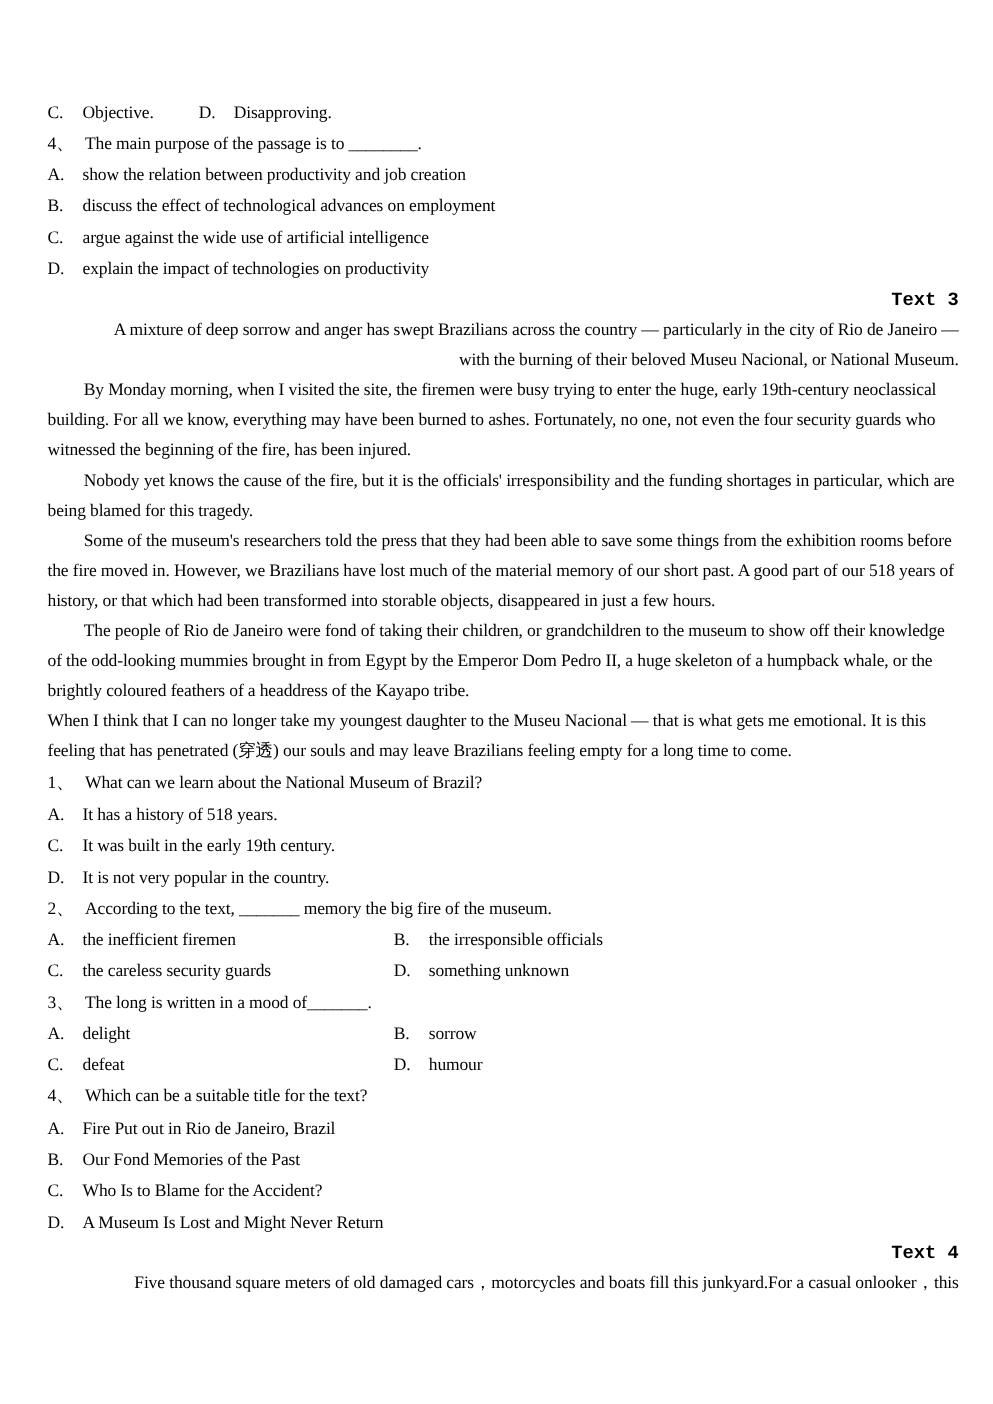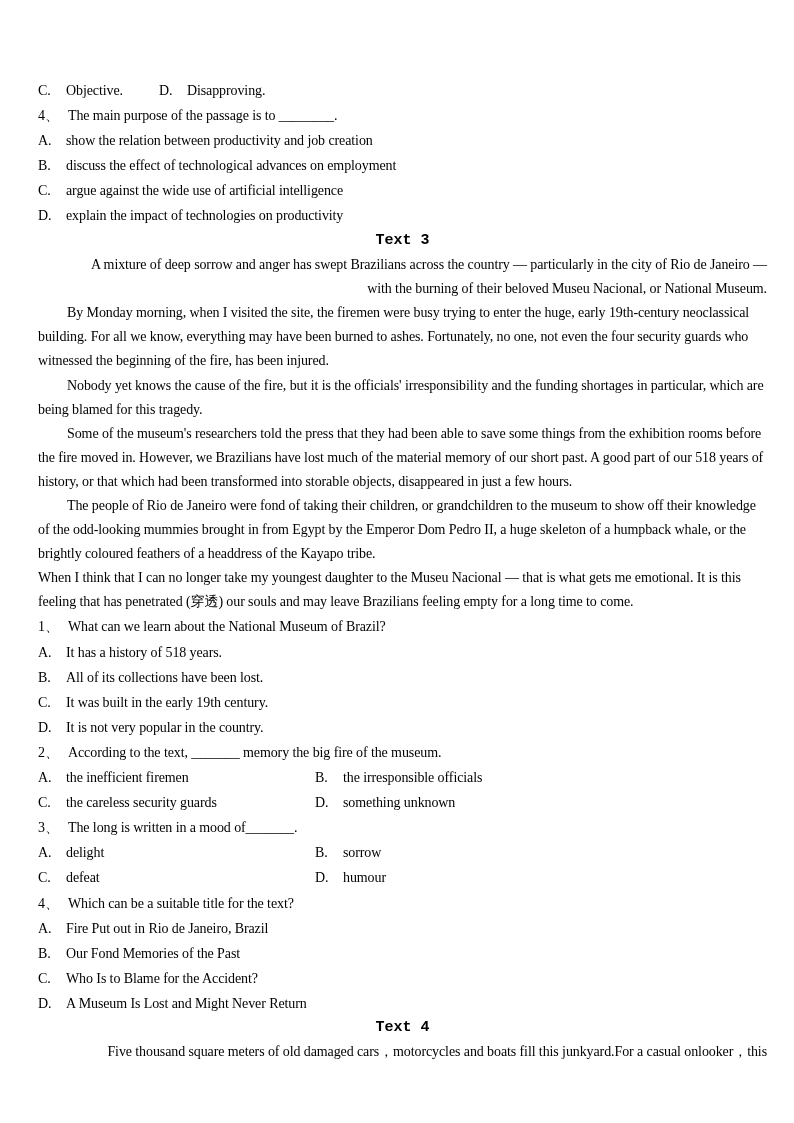--- a/index.html
+++ b/index.html
@@ -48,21 +48,21 @@
     margin: 0;
     line-height: 24.1px;
   }
   .indent { text-indent: 29px; }
   .indent-lg { text-indent: 44px; text-align: right; }
   
   .section-heading {
     margin: 0;
     height: 24.5px;
     line-height: 24.5px;
-    text-align: center;
+    text-align: right;
     font-family: "Liberation Mono", monospace;
     font-size: 15px;
     font-weight: bold;
     letter-spacing: 0;
   }
 </style>
 </head>
 <body>
 
 <div class="page">
@@ -95,23 +95,20 @@
     <p class="para indent">Nobody yet knows the cause of the fire, but it is the officials' irresponsibility and the funding shortages in particular, which are being blamed for this tragedy.</p>
     <p class="para indent">Some of the museum's researchers told the press that they had been able to save some things from the exhibition rooms before the fire moved in. However, we Brazilians have lost much of the material memory of our short past. A good part of our 518 years of history, or that which had been transformed into storable objects, disappeared in just a few hours.</p>
     <p class="para indent">The people of Rio de Janeiro were fond of taking their children, or grandchildren to the museum to show off their knowledge of the odd-looking mummies brought in from Egypt by the Emperor Dom Pedro II, a huge skeleton of a humpback whale, or the brightly coloured feathers of a headdress of the Kayapo tribe.</p>
     <p class="para">When I think that I can no longer take my youngest daughter to the Museu Nacional — that is what gets me emotional. It is this feeling that has penetrated (穿透) our souls and may leave Brazilians feeling empty for a long time to come.</p>
 
     <div class="qline">
       <span class="qnum">1、</span><span>What can we learn about the National Museum of Brazil?</span>
     </div>
     <div class="qline">
       <span class="opt-label">A.</span><span>It has a history of 518 years.</span>
-    </div>
-    <div class="qline">
-      <span class="opt-label">B.</span><span>All of its collections have been lost.</span>
     </div>
     <div class="qline">
       <span class="opt-label">C.</span><span>It was built in the early 19th century.</span>
     </div>
     <div class="qline">
       <span class="opt-label">D.</span><span>It is not very popular in the country.</span>
     </div>
 
     <div class="qline">
       <span class="qnum">2、</span><span>According to the text, _______ memory the big fire of the museum.</span>

